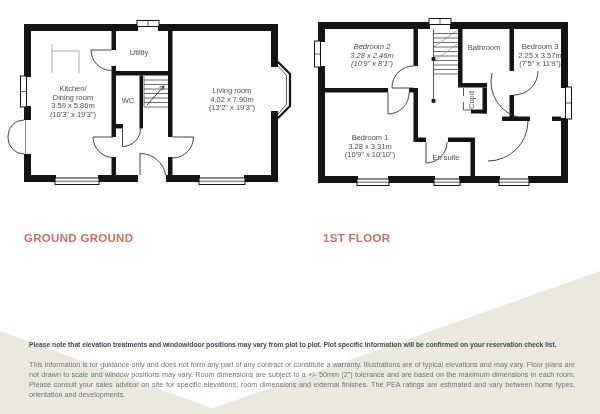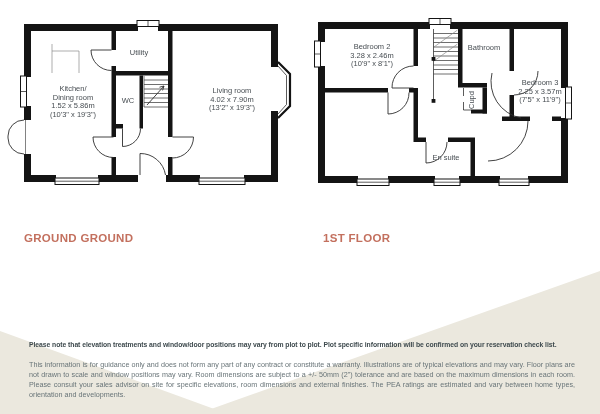--- a/index.html
+++ b/index.html
@@ -185,51 +185,56 @@
       <path d="M 192 73 A 37 37 0 0 0 221 118"></path>
       <path d="M 214 95 A 24 24 0 0 0 238 71"></path>
       <path d="M 228 121 A 40 40 0 0 1 188 161"></path>
       <path d="M 126 142 V 163 M 126 163 A 21 21 0 0 0 147 142"></path>
     </g>
   </svg>
 
   <div class="lbl" style="left:73px;top:85px;">
     <div>Kitchen/</div>
     <div>Dining room</div>
-    <div>1.52 x 5.86m</div>
+    <div>3.59 x 5.86m</div>
     <div>(10'3" x 19'3")</div>
   </div>
   <div class="lbl" style="left:139px;top:49px;">
     <div>Utility</div>
   </div>
   <div class="lbl" style="left:128px;top:97px;">
     <div>WC</div>
   </div>
   <div class="lbl" style="left:232px;top:87px;">
     <div>Living room</div>
     <div>4.02 x 7.90m</div>
     <div>(13'2" x 19'3")</div>
   </div>
 
-  <div class="lbl" style="left:372px;top:43px;">
+  <div class="lbl" style="left:372px;top:43px;font-style:italic;">
     <div>Bedroom 2</div>
     <div>3.28 x 2.46m</div>
     <div>(10'9" x 8'1")</div>
   </div>
   <div class="lbl" style="left:484px;top:44px;">
     <div>Bathroom</div>
   </div>
-  <div class="lbl" style="left:540px;top:43px;margin-top:36px;">
+  <div class="lbl" style="left:540px;top:43px;">
     <div>Bedroom 3</div>
     <div>2.25 x 3.57m</div>
     <div>(7'5" x 11'9")</div>
   </div>
   <div class="lbl-vert" style="left:471px;top:100px;">
     <span>Cupd</span>
   </div>
+  <div class="lbl" style="left:370px;top:134px;">
+    <div>Bedroom 1</div>
+    <div>3.28 x 3.31m</div>
+    <div>(10'9" x 10'10")</div>
+  </div>
   <div class="lbl" style="left:446px;top:154px;">
     <div>En suite</div>
   </div>
 
   <div id="gf-title" class="floor-title">GROUND GROUND</div>
   <div id="ff-title" class="floor-title">1ST FLOOR</div>
 
   <div id="disclaimer-note">Please note that elevation treatments and window/door positions may vary from plot to plot. Plot specific information will be confirmed on your reservation check list.</div>
   <div id="disclaimer-body">This information is for guidance only and does not form any part of any contract or constitute a warranty. Illustrations are of typical elevations and may vary. Floor plans are not drawn to scale and window positions may vary. Room dimensions are subject to a +/- 50mm (2") tolerance and are based on the maximum dimensions in each room. Please consult your sales advisor on site for specific elevations, room dimensions and external finishes. The PEA ratings are estimated and vary between home types, orientation and developments.</div>
 

